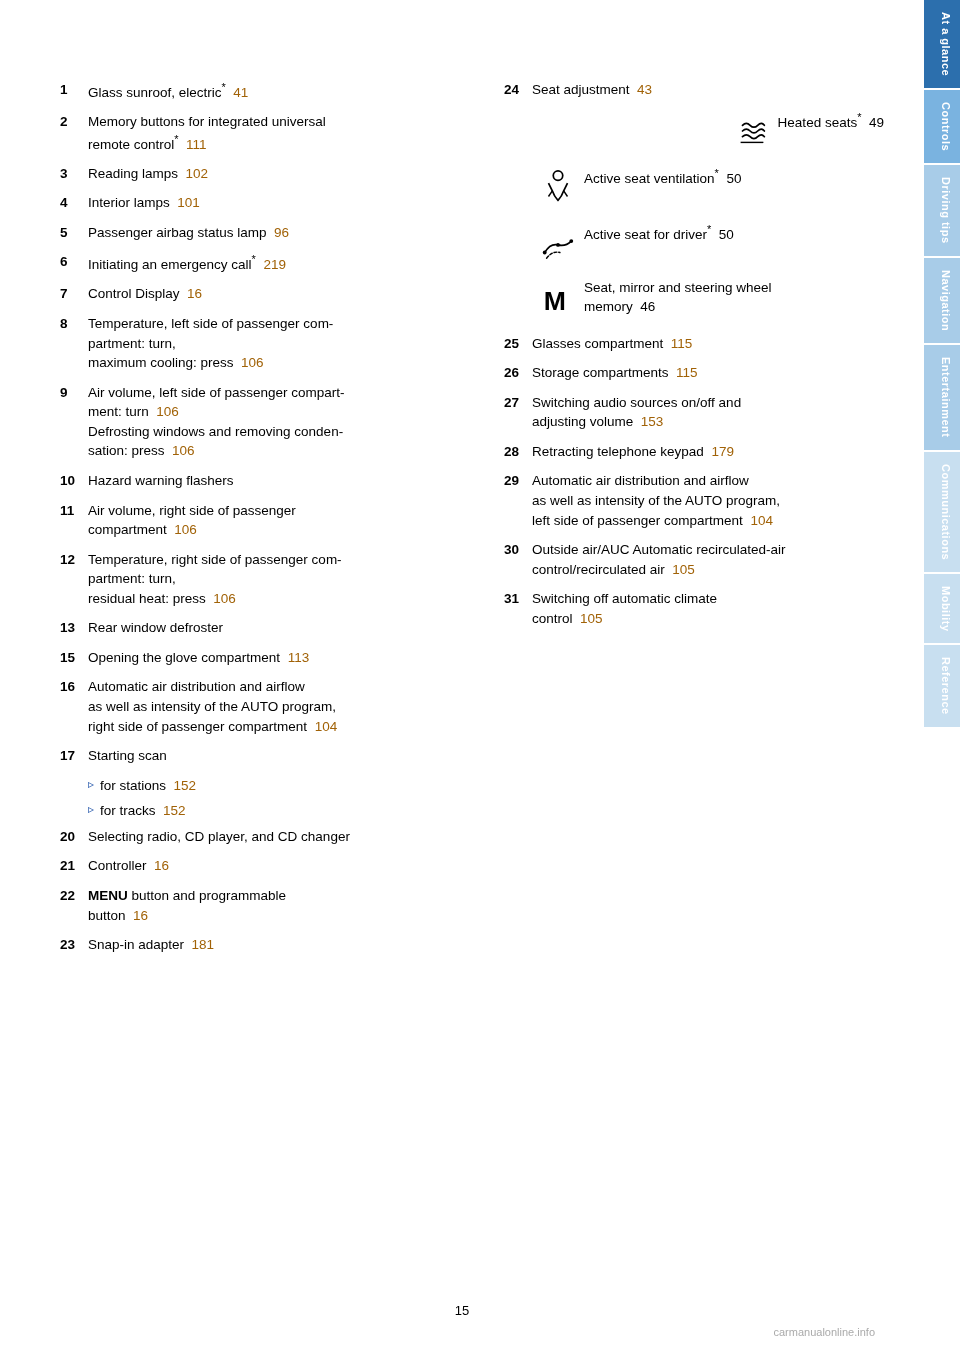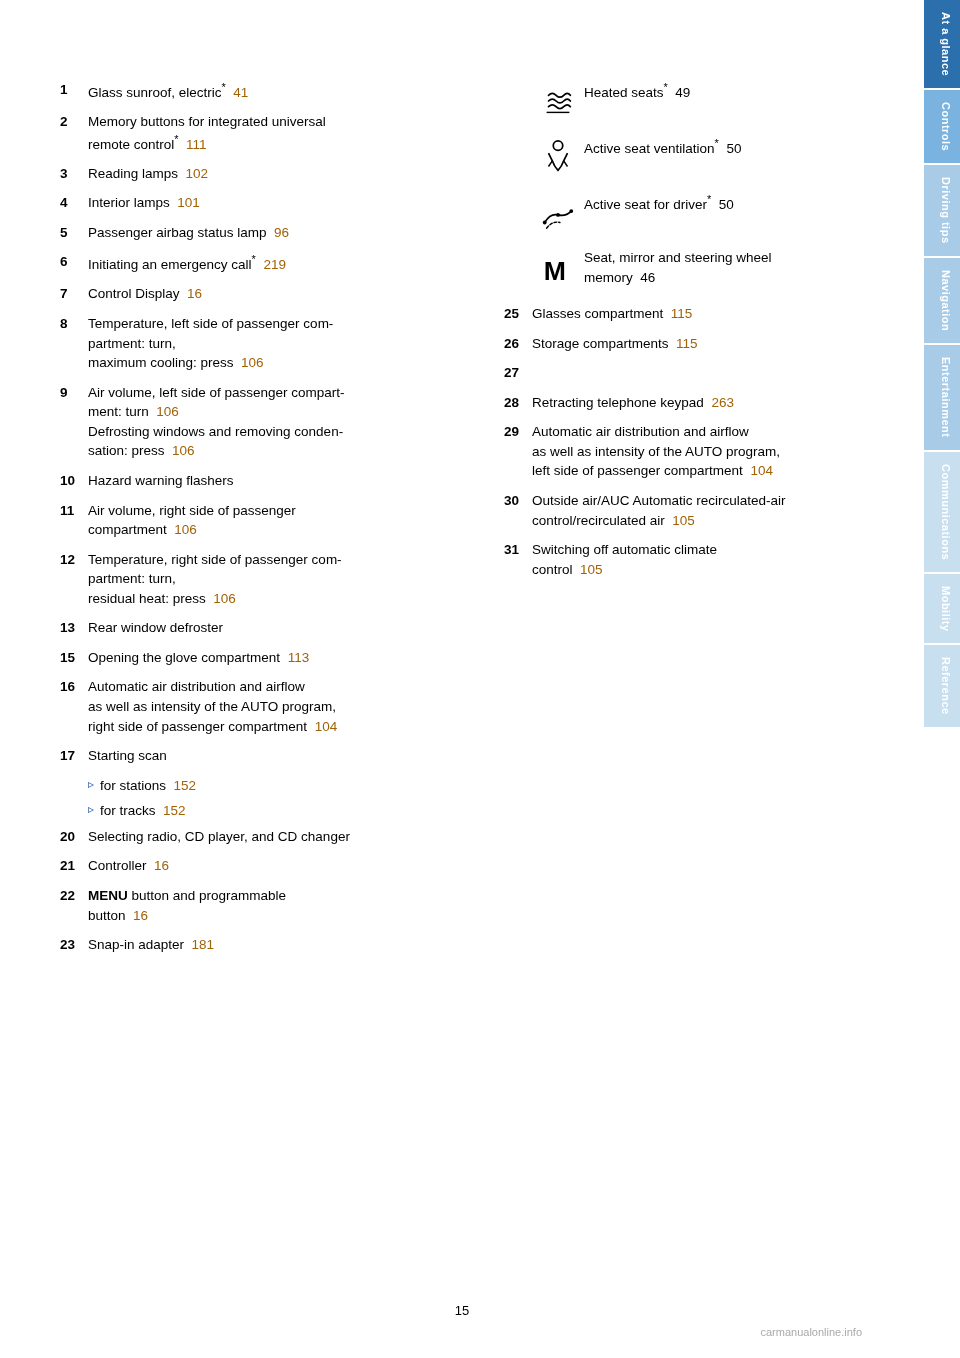--- a/index.html
+++ b/index.html
@@ -125,21 +125,21 @@
       position: absolute;
       bottom: 40px;
       left: 50%;
       transform: translateX(-50%);
       font-size: 13px;
       color: #000;
     }
     .watermark {
       position: absolute;
       bottom: 20px;
-      right: 62px;
+      right: 49px;
       font-size: 11px;
       color: #aaa;
     }
   </style>
 </head>
 <body>
 
 <div class="page-container">
   <div class="main-content">
     <div class="content-columns">
@@ -256,22 +256,26 @@
 
         <div class="item">
           <span class="item-num">23</span>
           <span class="item-text">Snap-in adapter&nbsp;&nbsp;<span class="page-ref">181</span></span>
         </div>
 
       </div>
 
       <div class="right-col">
 
-
-        <div class="icon-item" style="margin-left:28px; margin-bottom:16px;">
+        <div class="item">
+          <span class="item-num">24</span>
+          <span class="item-text">Seat adjustment&nbsp;&nbsp;<span class="page-ref">43</span></span>
+        </div>
+
+        <div class="icon-item" style="margin-left:28px; margin-bottom:16px;justify-content:flex-end;">
           <div class="icon-box">
             <svg class="icon-svg" viewBox="0 0 40 40">
 
               <line x1="8" y1="32" x2="32" y2="32" stroke="#000" stroke-width="1.5" fill="none"></line>
               <path d="M10,26 Q14,22 18,26 Q22,30 26,26 Q30,22 33,26" stroke="#000" stroke-width="1.8" fill="none" stroke-linecap="round"></path>
               <path d="M10,20 Q14,16 18,20 Q22,24 26,20 Q30,16 33,20" stroke="#000" stroke-width="1.8" fill="none" stroke-linecap="round"></path>
               <path d="M10,14 Q14,10 18,14 Q22,18 26,14 Q30,10 33,14" stroke="#000" stroke-width="1.8" fill="none" stroke-linecap="round"></path>
             </svg>
           </div>
           <span class="icon-text">Heated seats<span class="star">*</span>&nbsp;&nbsp;<span class="page-ref">49</span></span>
@@ -319,25 +323,26 @@
           <span class="item-text">Glasses compartment&nbsp;&nbsp;<span class="page-ref">115</span></span>
         </div>
 
         <div class="item">
           <span class="item-num">26</span>
           <span class="item-text">Storage compartments&nbsp;&nbsp;<span class="page-ref">115</span></span>
         </div>
 
         <div class="item">
           <span class="item-num">27</span>
+          <span class="item-text">Switching audio sources on/off and<br>adjusting volume&nbsp;&nbsp;<span class="page-ref">153</span></span>
         </div>
 
         <div class="item">
           <span class="item-num">28</span>
-          <span class="item-text">Retracting telephone keypad&nbsp;&nbsp;<span class="page-ref">263</span></span>
+          <span class="item-text">Retracting telephone keypad&nbsp;&nbsp;<span class="page-ref">179</span></span>
         </div>
 
         <div class="item">
           <span class="item-num">29</span>
           <span class="item-text">Automatic air distribution and airflow<br>as well as intensity of the AUTO program,<br>left side of passenger compartment&nbsp;&nbsp;<span class="page-ref">104</span></span>
         </div>
 
         <div class="item">
           <span class="item-num">30</span>
           <span class="item-text">Outside air/AUC Automatic recirculated-air<br>control/recirculated air&nbsp;&nbsp;<span class="page-ref">105</span></span>

